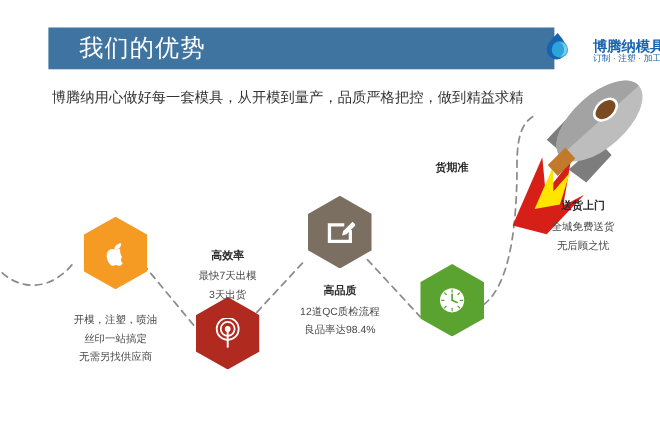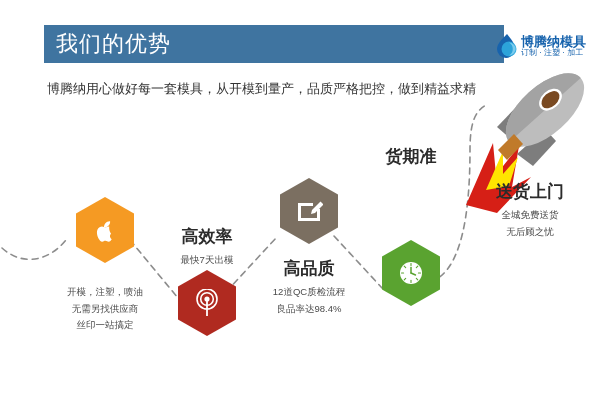--- a/index.html
+++ b/index.html
@@ -26,35 +26,34 @@
     height: 38px;
     background: #3f74a0;
     box-sizing: border-box;
     display: flex;
     align-items: center;
   }
   .header-title {
     color: #ffffff;
     font-size: 22px;
     letter-spacing: 1px;
-    padding-left: 12px;
+    padding-left: 28px;
     line-height: 1;
     font-weight: normal;
   }
 
   
   .logo {
     position: absolute;
     left: 496px;
     top: 28px;
     width: 100px;
     height: 36px;
     display: flex;
-    align-items: center;
-    gap: 1px;
+    gap: 19px;
   }
   .logo-mark {
     position: relative;
     width: 24px;
     height: 28px;
     flex: 0 0 24px;
   }
   .logo-text-wrap {
     display: flex;
     flex-direction: column;
@@ -108,21 +107,21 @@
   }
   .hex svg { display: block; }
 
   
   .node-text {
     position: absolute;
     text-align: center;
     width: 150px;
   }
   .node-title {
-    font-size: 17px;
+    font-size: 10px;
     font-weight: bold;
     color: #2b2b2b;
     margin: 0 0 5px 0;
     line-height: 1.2;
   }
   .node-desc {
     font-size: 9.5px;
     color: #4a4a4a;
     line-height: 1.75;
     margin: 0;
@@ -229,29 +228,30 @@
         <line x1="13" y1="13" x2="13" y2="7.5"></line>
         <line x1="13" y1="13" x2="17.5" y2="15"></line>
       </g>
     </svg>
   </span>
 </div>
 
 <div class="node-text" style="left:30px; top:284px;">
   <div class="node-desc">
     <span>开模，注塑，喷油</span>
+    <span>丝印一站搞定</span>
     <span>无需另找供应商</span>
-    <span>丝印一站搞定</span>
   </div>
 </div>
 
 <div class="node-text" style="left:132px; top:203px;margin-top:24px;">
   <div class="node-title">高效率</div>
   <div class="node-desc">
     <span>最快7天出模</span>
+    <span>3天出货</span>
   </div>
 </div>
 
 <div class="node-text" style="left:234px; top:259px;">
   <div class="node-title">高品质</div>
   <div class="node-desc">
     <span>12道QC质检流程</span>
     <span>良品率达98.4%</span>
   </div>
 </div>

